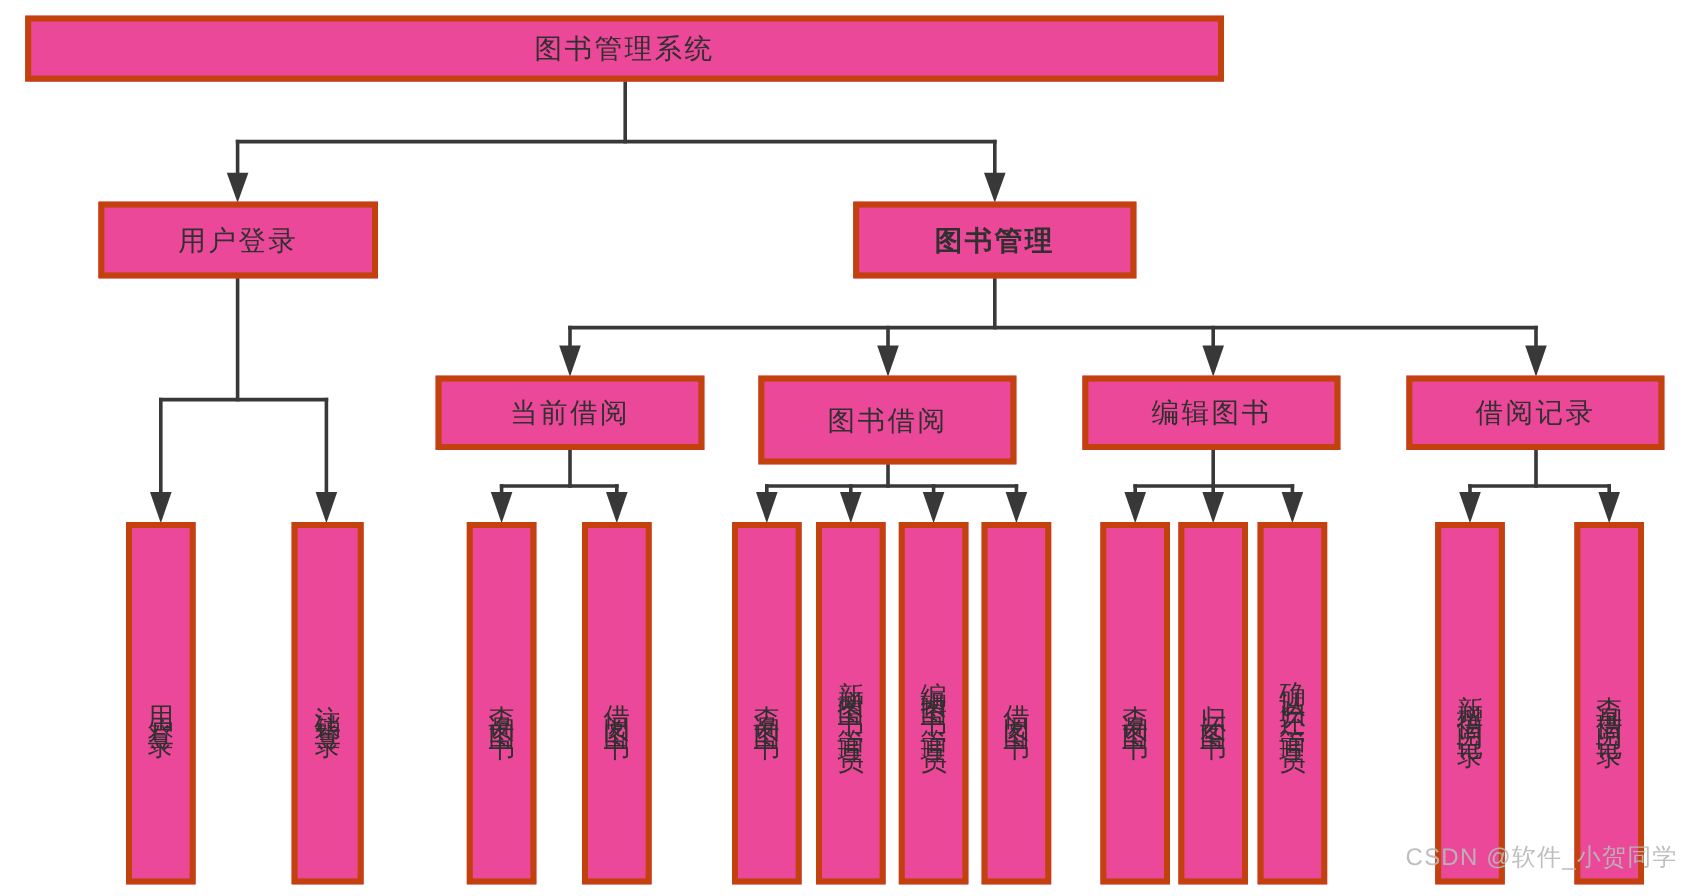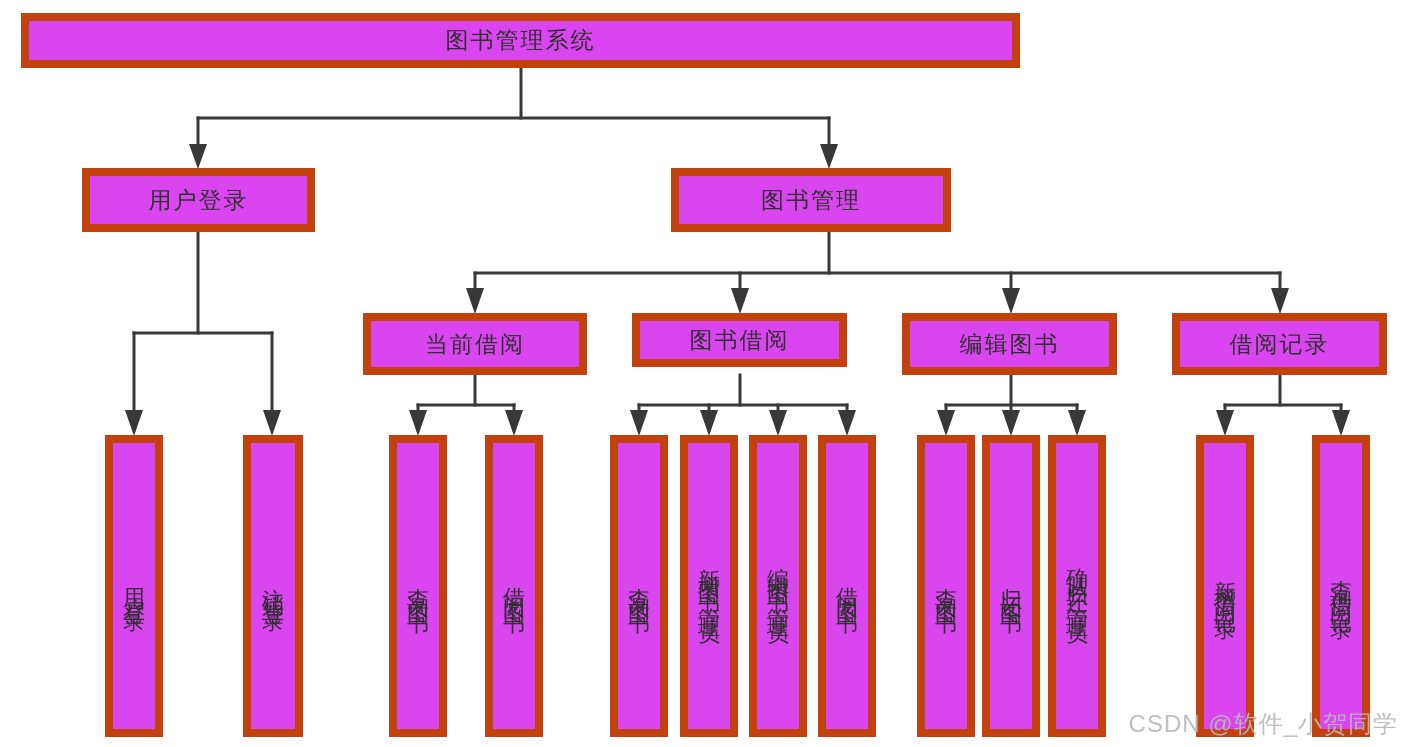--- a/index.html
+++ b/index.html
@@ -13,22 +13,22 @@
     overflow: hidden;
   }
   .svg-layer {
     position: absolute;
     left: 0; top: 0;
     width: 1405px; height: 747px;
     z-index: 1;
   }
   .node {
     position: absolute;
-    border: 8px solid #c2410c;
-    background: #d946ef;
+    border: 5px solid #c2410c;
+    background: #ec4899;
     display: flex;
     align-items: center;
     justify-content: center;
     color: #303030;
     z-index: 2;
   }
   .hnode {
     font-size: 23px;
     letter-spacing: 2px;
     white-space: nowrap;
@@ -36,22 +36,22 @@
   .vnode {
     writing-mode: vertical-rl;
     text-orientation: mixed;
     font-size: 22px;
     letter-spacing: 8px;
     line-height: 1;
   }
   .watermark {
     position: absolute;
     right: 7px;
-    bottom: 7px;
-    font-size: 24px;
+    bottom: 19px;
+    font-size: 20px;
     letter-spacing: 1px;
     color: rgba(184, 184, 184, 0.92);
     z-index: 5;
     white-space: nowrap;
     pointer-events: none;
   }
 </style>
 </head>
 <body>
 
@@ -131,24 +131,24 @@
         <polygon stroke="none" points="1216,410 1234,410 1225,436"></polygon>
         <line x1="1341" y1="405" x2="1341" y2="412"></line>
         <polygon stroke="none" points="1332,410 1350,410 1341,436"></polygon>
       </g>
     </g>
   </svg>
 
   <div class="node hnode" style="left:21px; top:13px; width:999px; height:55px;">图书管理系统</div>
 
   <div class="node hnode" style="left:82px; top:168px; width:233px; height:64px;">用户登录</div>
-  <div class="node hnode" style="left:671px; top:168px; width:280px; height:64px;">图书管理</div>
+  <div class="node hnode" style="left:711px; top:168px; width:236px; height:64px;font-weight:bold;">图书管理</div>
 
   <div class="node hnode" style="left:363px; top:313px; width:224px; height:62px;">当前借阅</div>
-  <div class="node hnode" style="left:632px; top:313px; width:215px; height:54px;">图书借阅</div>
+  <div class="node hnode" style="left:632px; top:313px; width:215px; height:74px;">图书借阅</div>
   <div class="node hnode" style="left:902px; top:313px; width:215px; height:62px;">编辑图书</div>
   <div class="node hnode" style="left:1172px; top:313px; width:215px; height:62px;">借阅记录</div>
 
   <div class="node vnode" style="left:105px; top:435px; width:58px; height:302px;">用户登录</div>
   <div class="node vnode" style="left:243px; top:435px; width:60px; height:302px;">注销登录</div>
 
   <div class="node vnode" style="left:389px; top:435px; width:58px; height:302px;">查询图书</div>
   <div class="node vnode" style="left:485px; top:435px; width:58px; height:302px;">借阅图书</div>
 
   <div class="node vnode" style="left:610px; top:435px; width:58px; height:302px;">查询图书</div>

